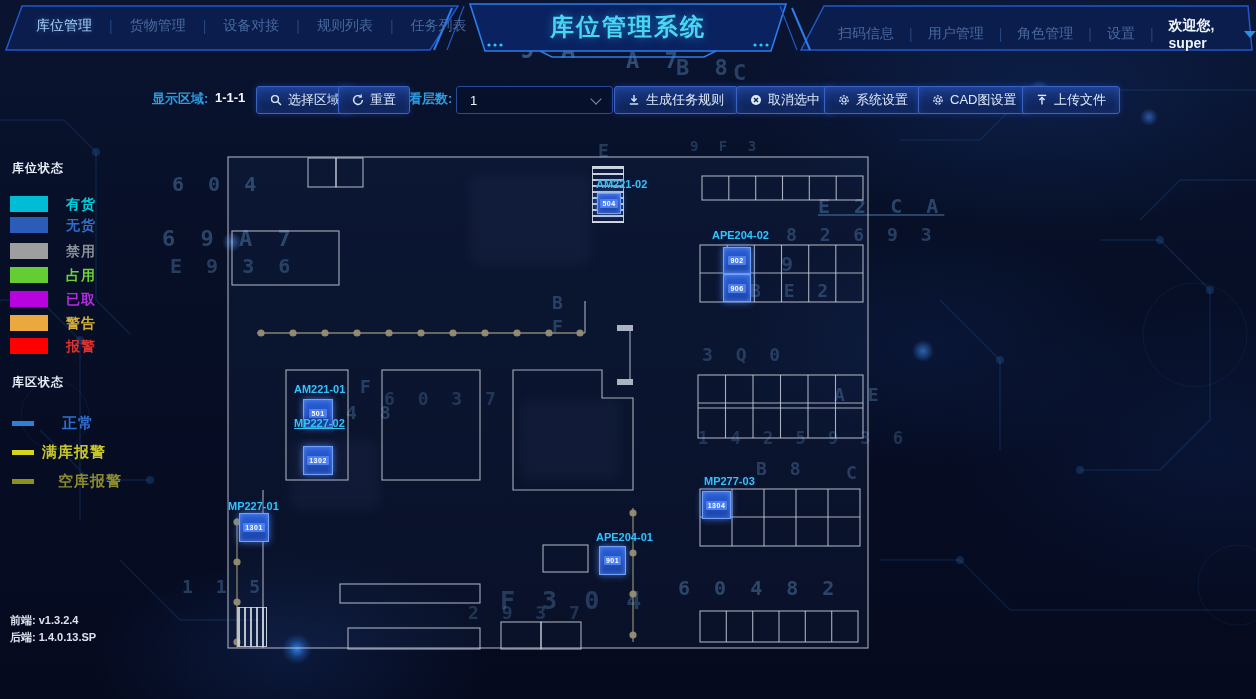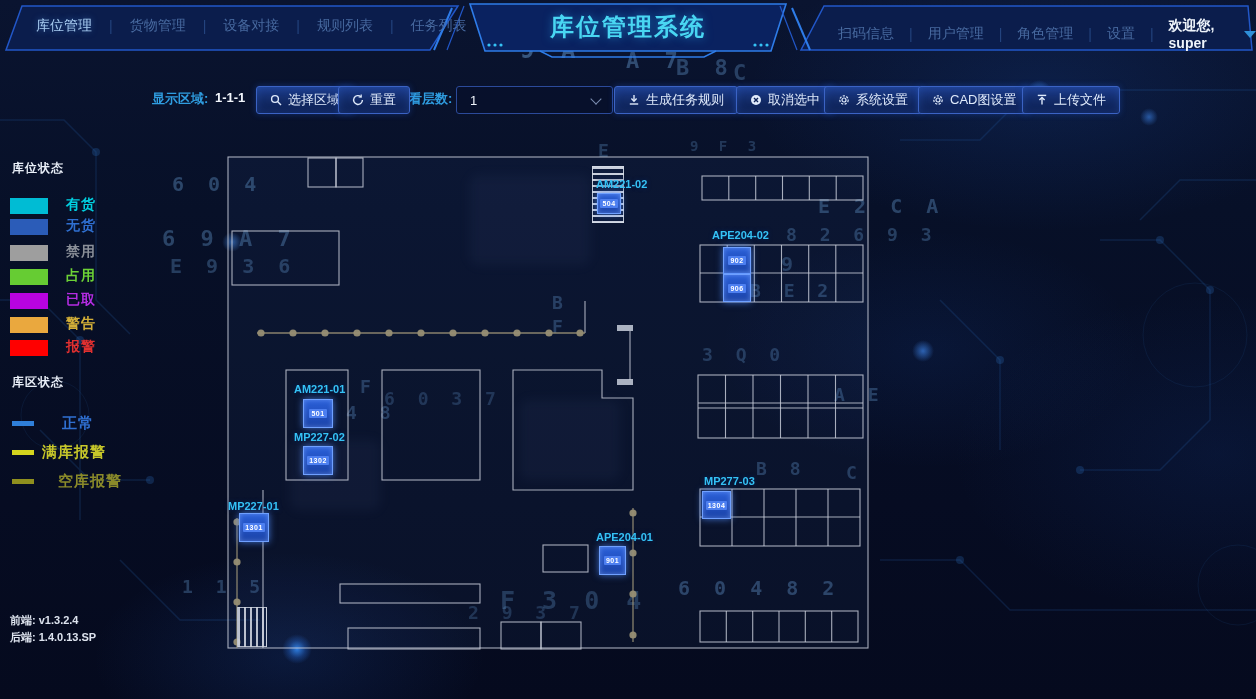--- a/index.html
+++ b/index.html
@@ -42,21 +42,21 @@
     font-size:13px;color:#dfeafb;white-space:nowrap;}
   .btn svg{display:block;}
   #layer-select{position:absolute;left:456px;top:2px;width:155px;height:26px;
     border:1px solid #2b4a9a;border-radius:3px;background:rgba(8,16,44,.8);
     display:flex;align-items:center;cursor:pointer;}
   #layer-select .val{margin-left:13px;font-size:13px;color:#eef3fa;flex:1;}
   #layer-select .caret{width:7px;height:7px;border-left:1.6px solid #7a8cb0;border-bottom:1.6px solid #7a8cb0;
     transform:rotate(-45deg);margin-right:12px;margin-top:-3px;}
   
   .panel-h{position:absolute;left:12px;font-size:12px;font-weight:bold;color:#e9eff8;letter-spacing:1px;text-align:center;}
-  .lg-item{position:absolute;left:10px;display:flex;align-items:flex-end;gap:18px;}
+  .lg-item{position:absolute;left:10px;display:flex;align-items:flex-start;gap:18px;}
   .lg-swatch{width:38px;height:16px;}
   .lg-label{font-size:14px;font-weight:bold;letter-spacing:1px;}
   .zn-item{position:absolute;left:12px;display:flex;align-items:center;}
   .zn-line{width:22px;height:5px;}
   .zn-label{font-size:15px;font-weight:bold;letter-spacing:1px;}
   
   .ver-line{position:absolute;left:10px;font-size:11px;font-weight:bold;color:#dde3ee;}
   
   .loc-label{position:absolute;font-size:11px;font-weight:bold;color:#35c2f5;white-space:nowrap;
     text-shadow:0 0 4px rgba(0,40,100,.9);}
@@ -108,31 +108,32 @@
   </svg>
 
   <div id="glyph-layer" class="abs" style="left:0;top:0;width:1256px;height:699px;">
       <span style="left: 520px; top: 36px; font-size: 24px; opacity: 0.45;">9 A</span>
       <span style="left: 626px; top: 48px; font-size: 22px; opacity: 0.38;">A 7</span>
       <span style="left: 676px; top: 55px; font-size: 22px; opacity: 0.33;">B 8</span>
       <span style="left: 733px; top: 60px; font-size: 22px; opacity: 0.3;">C</span>
       <span style="left: 172px; top: 172px; font-size: 20px; opacity: 0.35;">6 0 4</span>
       <span style="left: 162px; top: 226px; font-size: 22px; opacity: 0.34;">6 9 A 7</span>
       <span style="left: 170px; top: 254px; font-size: 20px; opacity: 0.3;">E 9 3 6</span>
-      <span style="left: 818px; top: 194px; font-size: 20px; opacity: 0.34;">E 2 C   A</span>
+      <span style="left: 818px; top: 194px; font-size: 20px; opacity: 0.34; text-decoration: underline;">E 2 C   A</span>
       <span style="left: 786px; top: 224px; font-size: 18px; opacity: 0.3;">8 2 6 9 3</span>
       <span style="left: 781px; top: 252px; font-size: 20px; opacity: 0.3;">9</span>
       <span style="left: 750px; top: 280px; font-size: 18px; opacity: 0.3;">B E 2</span>
       <span style="left: 552px; top: 292px; font-size: 18px; opacity: 0.3;">B</span>
       <span style="left: 552px; top: 316px; font-size: 18px; opacity: 0.3;">F</span>
       <span style="left: 702px; top: 344px; font-size: 18px; opacity: 0.28;">3 Q 0</span>
       <span style="left: 360px; top: 376px; font-size: 18px; opacity: 0.3;">F</span>
       <span style="left: 346px; top: 402px; font-size: 18px; opacity: 0.3;">4 8</span>
       <span style="left: 384px; top: 388px; font-size: 18px; opacity: 0.24;">6 0 3 7</span>
       <span style="left: 834px; top: 384px; font-size: 18px; opacity: 0.3;">A E</span>
+      <span style="left: 698px; top: 428px; font-size: 17px; opacity: 0.24;">1 4 2 5 9 3 6</span>
       <span style="left: 756px; top: 458px; font-size: 18px; opacity: 0.3;">B 8</span>
       <span style="left: 846px; top: 462px; font-size: 18px; opacity: 0.3;">C</span>
       <span style="left: 182px; top: 576px; font-size: 18px; opacity: 0.3;">1 1 5</span>
       <span style="left: 500px; top: 586px; font-size: 25px; opacity: 0.28;">F 3   0 4</span>
       <span style="left: 678px; top: 576px; font-size: 20px; opacity: 0.35;">6 0 4 8 2</span>
       <span style="left: 468px; top: 602px; font-size: 18px; opacity: 0.24;">2 9 3 7</span>
       <span style="left: 690px; top: 138px; font-size: 14px; opacity: 0.25;">9 F 3</span>
       <span style="left: 598px; top: 140px; font-size: 18px; opacity: 0.28;">E</span>
     </div>
 
@@ -427,21 +428,21 @@
       <div class="loc-cell" style="left: 723px; top: 247px; width: 26px; height: 25px; pointer-events: auto;">
         <span class="chip">902</span>
       </div>
       <div class="loc-cell" style="left: 723px; top: 274px; width: 26px; height: 26px; pointer-events: auto;">
         <span class="chip">906</span>
       </div>
       <div class="loc-label" style="left: 294px; top: 383px;">AM221-01</div>
       <div class="loc-cell" style="left: 303px; top: 399px; width: 28px; height: 27px; pointer-events: auto;">
         <span class="chip">501</span>
       </div>
-      <div class="loc-label" style="left: 294px; top: 431px;">MP227-02</div>
+      <div class="loc-label" style="left: 294px; top: 417px; text-decoration: underline;">MP227-02</div>
       <div class="loc-cell" style="left: 303px; top: 446px; width: 28px; height: 27px; pointer-events: auto;">
         <span class="chip">1302</span>
       </div>
       <div class="loc-label" style="left: 228px; top: 500px;">MP227-01</div>
       <div class="loc-cell" style="left: 239px; top: 513px; width: 28px; height: 27px; pointer-events: auto;">
         <span class="chip">1301</span>
       </div>
       <div class="loc-label" style="left: 596px; top: 531px;">APE204-01</div>
       <div class="loc-cell" style="left: 599px; top: 546px; width: 25px; height: 27px; pointer-events: auto;">
         <span class="chip">901</span>

